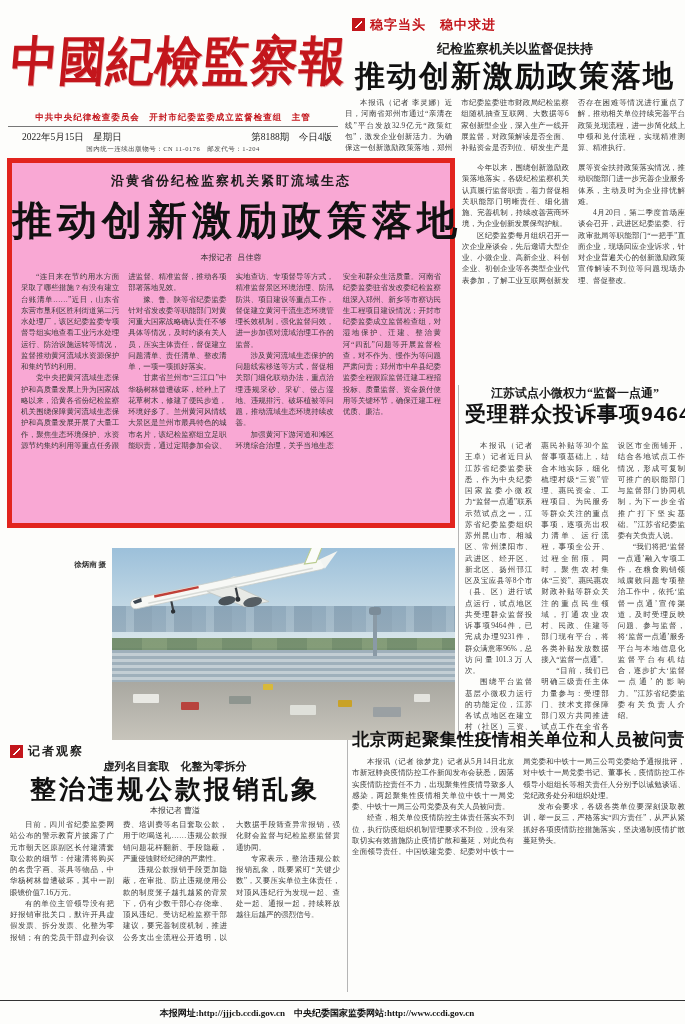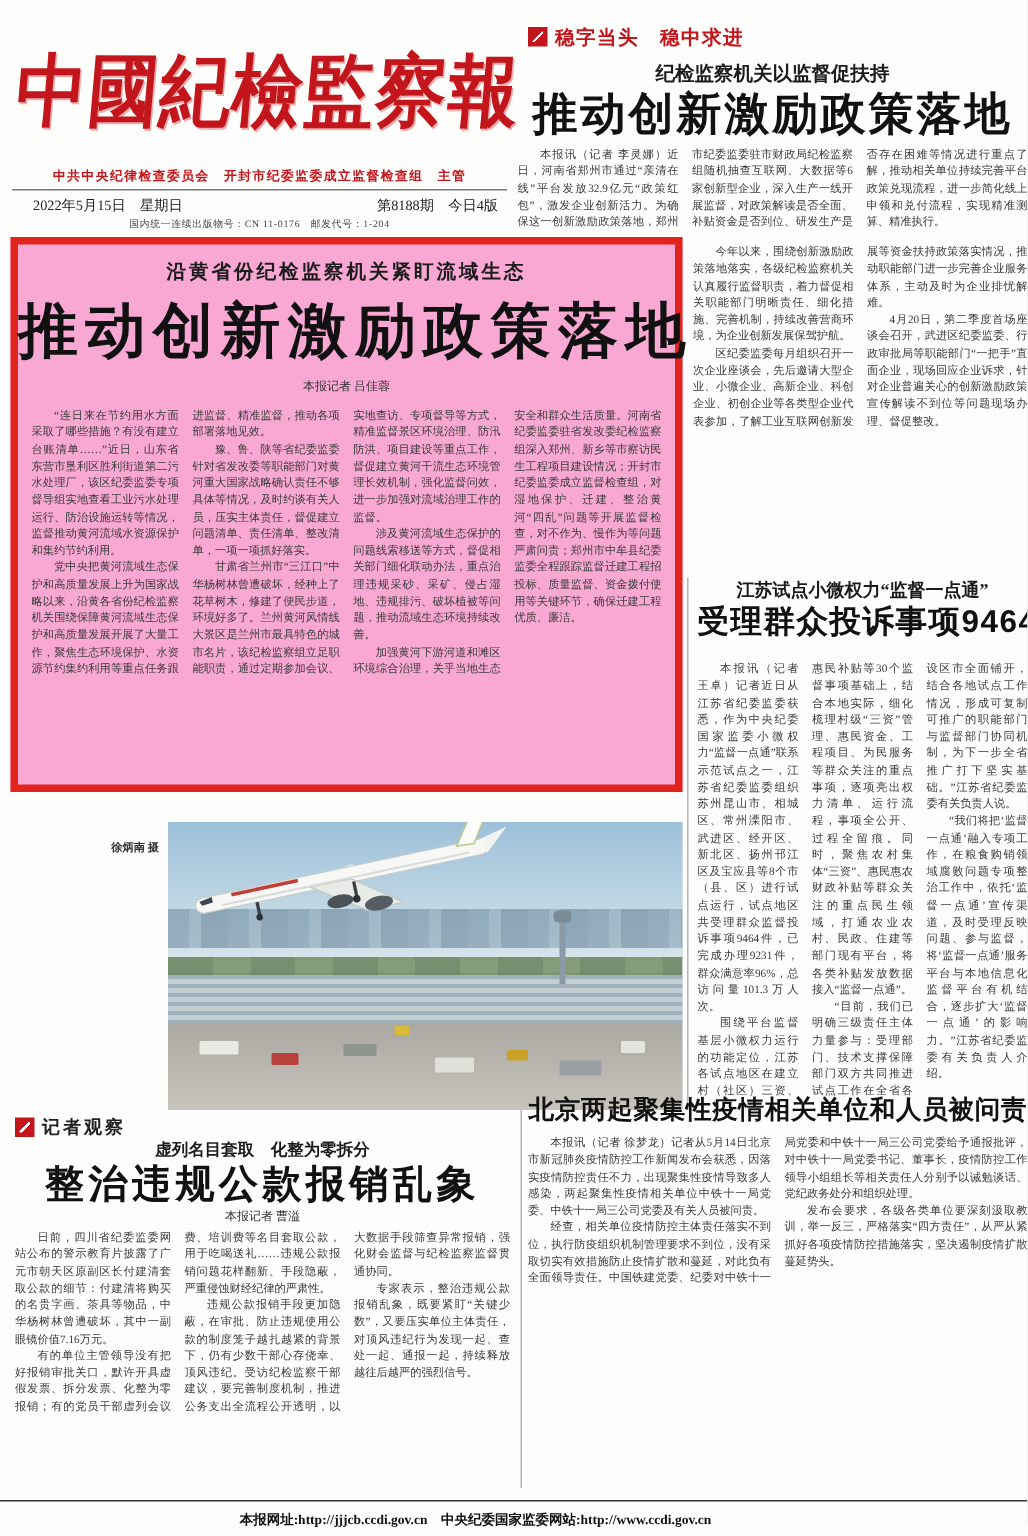--- a/index.html
+++ b/index.html
@@ -93,21 +93,21 @@
     </div>
   <div class="abs bodytext c2" style="left:462px;top:162px;width:223px;height:214px;">
       <p>今年以来，围绕创新激励政策落地落实，各级纪检监察机关认真履行监督职责，着力督促相关职能部门明晰责任、细化措施、完善机制，持续改善营商环境，为企业创新发展保驾护航。</p>
       <p>区纪委监委每月组织召开一次企业座谈会，先后邀请大型企业、小微企业、高新企业、科创企业、初创企业等各类型企业代表参加，了解工业互联网创新发展等资金扶持政策落实情况，推动职能部门进一步完善企业服务体系，主动及时为企业排忧解难。</p>
       <p>4月20日，第二季度首场座谈会召开，武进区纪委监委、行政审批局等职能部门“一把手”直面企业，现场回应企业诉求，针对企业普遍关心的创新激励政策宣传解读不到位等问题现场办理、督促整改。</p>
     </div>
 
   <div class="abs redbox">
     <div class="kicker" style="margin-top:9px;font-size:13px;letter-spacing:2px;">沿黄省份纪检监察机关紧盯流域生态</div>
     <div class="headline" style="margin-top:3px;font-size:40px;letter-spacing:5px;">推动创新激励政策落地</div>
-    <div class="byline" style="margin-top:4px;">本报记者 吕佳蓉</div>
+    <div class="byline" style="margin-top:4px;font-family:Liberation Mono, monospace;">本报记者 吕佳蓉</div>
     <div class="bodytext c4" style="margin:8px 9px 0 9px;height:228px;">
         <p>“连日来在节约用水方面采取了哪些措施？有没有建立台账清单……”近日，山东省东营市垦利区胜利街道第二污水处理厂，该区纪委监委专项督导组实地查看工业污水处理运行、防治设施运转等情况，监督推动黄河流域水资源保护和集约节约利用。</p>
         <p>党中央把黄河流域生态保护和高质量发展上升为国家战略以来，沿黄各省份纪检监察机关围绕保障黄河流域生态保护和高质量发展开展了大量工作，聚焦生态环境保护、水资源节约集约利用等重点任务跟进监督、精准监督，推动各项部署落地见效。</p>
         <p>豫、鲁、陕等省纪委监委针对省发改委等职能部门对黄河重大国家战略确认责任不够具体等情况，及时约谈有关人员，压实主体责任，督促建立问题清单、责任清单、整改清单，一项一项抓好落实。</p>
         <p>甘肃省兰州市“三江口”中华杨树林曾遭破坏，经种上了花草树木，修建了便民步道，环境好多了。兰州黄河风情线大景区是兰州市最具特色的城市名片，该纪检监察组立足职能职责，通过定期参加会议、实地查访、专项督导等方式，精准监督景区环境治理、防汛防洪、项目建设等重点工作，督促建立黄河干流生态环境管理长效机制，强化监督问效，进一步加强对流域治理工作的监督。</p>
         <p>涉及黄河流域生态保护的问题线索移送等方式，督促相关部门细化联动办法，重点治理违规采砂、采矿、侵占湿地、违规排污、破坏植被等问题，推动流域生态环境持续改善。</p>
         <p>加强黄河下游河道和滩区环境综合治理，关乎当地生态安全和群众生活质量。河南省纪委监委驻省发改委纪检监察组深入郑州、新乡等市察访民生工程项目建设情况；开封市纪委监委成立监督检查组，对湿地保护、迁建、整治黄河“四乱”问题等开展监督检查，对不作为、慢作为等问题严肃问责；郑州市中牟县纪委监委全程跟踪监督迁建工程招投标、质量监督、资金拨付使用等关键环节，确保迁建工程优质、廉洁。</p>
       </div>
   </div>
 

